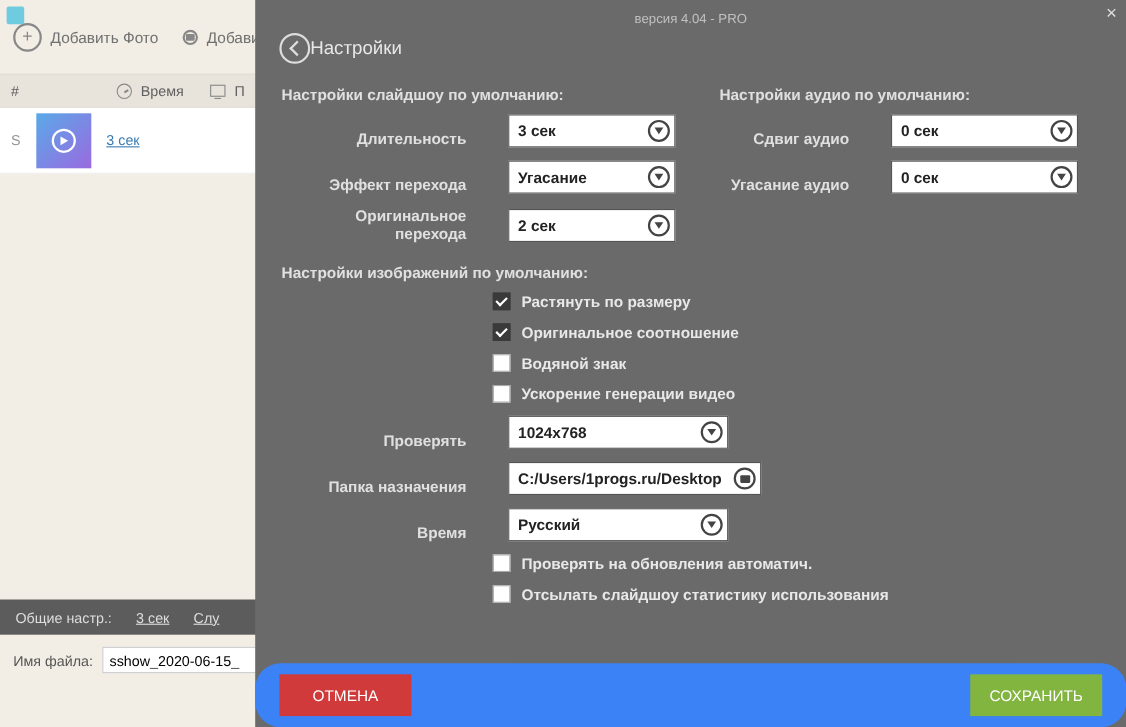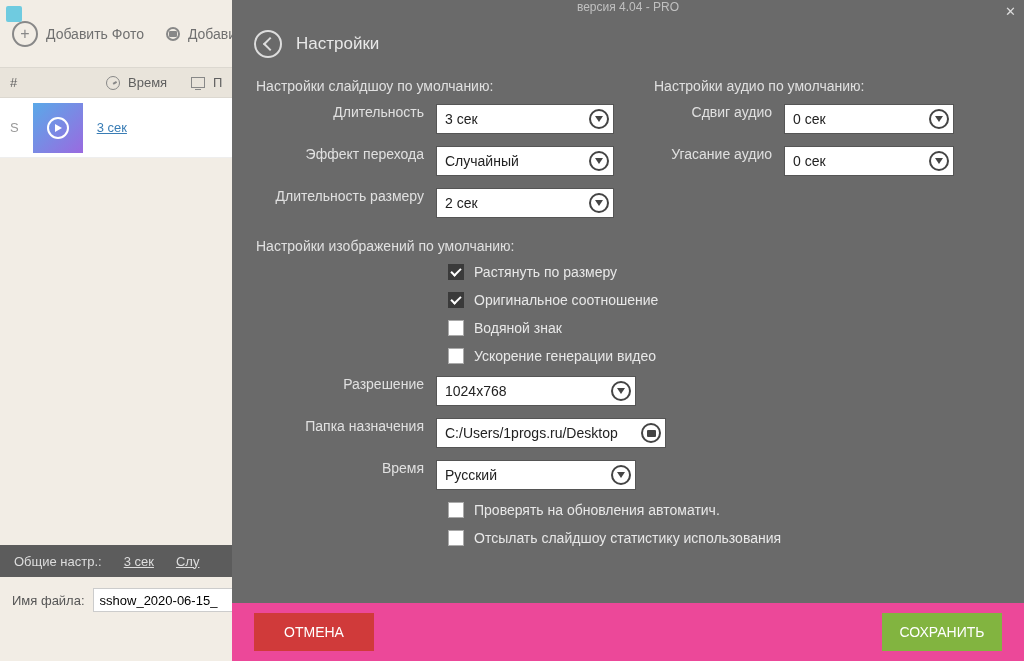--- a/index.html
+++ b/index.html
@@ -20,51 +20,51 @@
 .bg .row .thumb .play::after { content:""; border-left: 7px solid #fff; border-top: 4px solid transparent; border-bottom: 4px solid transparent; margin-left:2px; }
 .bg .row .link { color: #3a7db5; text-decoration: underline; font-size: 13px; }
 
 .bg .bottombar { position: absolute; bottom: 84px; left: 0; right: 0; height: 32px; background: #5c5c5c; color: #ddd; display:flex; align-items:center; padding: 0 14px; gap: 22px; font-size: 13px; }
 .bg .bottombar .lnk { color: #ddd; text-decoration: underline; }
 .bg .filerow { position: absolute; bottom: 44px; left: 0; right: 0; height: 34px; display:flex; align-items:center; padding-left: 12px; gap: 8px; font-size: 13px; color: #555; }
 .bg .filerow input { border:1px solid #ccc; height: 24px; padding: 0 6px; font-size: 13px; width: 170px; }
 
 
 .modal { position: absolute; top: 0; right: 0; bottom: 0; left: 232px; background: #6a6a6a; color: #e8e8e8; display:flex; flex-direction:column; }
-.modal .titlebar { height: 24px; display:flex; align-items:flex-start; justify-content:center; font-size: 12px; color: #c0c0c0; position: relative; }
+.modal .titlebar { height: 24px; display:flex; align-items:flex-end; justify-content:center; font-size: 12px; color: #c0c0c0; position: relative; }
 .modal .close { position: absolute; right: 8px; top: 4px; color: #ddd; cursor: pointer; font-size: 13px; }
 
-.modal .header { height: 40px; display:flex; align-items:center; padding: 0 22px; gap: 14px; font-size: 17px; }
+.modal .header { height: 40px; display:flex; align-items:center; padding: 0 22px; font-size: 17px; }
 .backcirc { width: 28px; height: 28px; border: 2px solid #ddd; border-radius: 50%; display:flex; align-items:center; justify-content:center; cursor:pointer; }
 .backcirc::after { content:""; width:8px; height:8px; border-left:2px solid #ddd; border-bottom:2px solid #ddd; transform: rotate(45deg); margin-left:3px; }
 
-.modal .body { flex: 1; padding: 6px 12px 0 24px; overflow: auto; font-size: 14px; }
+.modal .body { flex: 1; padding: 6px 12px 0 24px; overflow: auto; font-size: 14px; font-weight: bold; }
 .sectitle { color: #e0e0e0; margin: 8px 0 10px 0; font-size: 14px; }
 .twocol { display:flex; gap: 40px; }
 .col { flex: 1; }
 
-.frow { display:flex; align-items:flex-start; margin-bottom: 12px; }
+.frow { display:flex; align-items:flex-end; margin-bottom: 12px; gap: 26px; }
 .frow .lbl { width: 180px; text-align: right; padding-right: 12px; color: #e0e0e0; font-size: 14px; }
 .frow .lbl.wide { width: 180px; }
 .frow .lbl.aud { width: 130px; }
 
 .sel { flex: 1; max-width: 200px; height: 30px; background: #fff; color: #222; display:flex; align-items:center; padding: 0 8px; position: relative; border: 1px solid #555; }
 .sel.wide { max-width: 230px; }
 .sel.auw { max-width: 170px; }
 .sel .arrow { position:absolute; right:4px; top:50%; transform:translateY(-50%); width:20px; height:20px; border:2px solid #444; border-radius:50%; display:flex; align-items:center; justify-content:center; }
 .sel .arrow::after { content:""; border-left:4px solid transparent; border-right:4px solid transparent; border-top:6px solid #444; }
 .sel .foldericon { position:absolute; right:4px; top:50%; transform:translateY(-50%); width:20px; height:20px; border:2px solid #444; border-radius:50%; display:flex; align-items:center; justify-content:center; }
 .sel .foldericon::after { content:""; width:9px; height:7px; background:#444; border-radius:1px; }
 
 .chkrow { display:flex; align-items:flex-start; margin-bottom: 12px; padding-left: 192px; gap: 10px; }
 .chk { width: 16px; height: 16px; border: 1px solid #aaa; background: #fff; display:flex; align-items:center; justify-content:center; cursor:pointer; }
 .chk.on { background: #3a3a3a; border-color: #3a3a3a; }
 .chk.on::after { content:""; width:4px; height:8px; border-right:2px solid #fff; border-bottom:2px solid #fff; transform: rotate(45deg); margin-bottom:2px; }
 
-.modal .footer { height: 58px; background: #ec4899; display:flex; align-items:center; justify-content:space-between; padding: 0 22px; }
+.modal .footer { height: 58px; background: #3b82f6; display:flex; align-items:center; justify-content:space-between; padding: 0 22px; border-radius: 23px; }
 .btn { height: 38px; min-width: 120px; display:flex; align-items:center; justify-content:center; font-size: 14px; cursor:pointer; }
 .btn.cancel { background: #d03a3a; color:#fff; }
 .btn.save { background: #82b440; color:#fff; }
 
 .iconclock { width:14px; height:14px; border:1.5px solid #888; border-radius:50%; position:relative; display:inline-block; }
 .iconclock::after { content:""; position:absolute; left:50%; top:50%; width:4px; height:1.5px; background:#888; transform-origin:left; transform: rotate(-30deg); }
 .iconmon { width:14px; height:11px; border:1.5px solid #888; display:inline-block; position:relative; }
 .iconmon::after { content:""; position:absolute; left:3px; bottom:-3px; width:6px; height:1.5px; background:#888; }
 .iconimg { width:14px;height:14px;border:2px solid #888;border-radius:50%;display:inline-flex;align-items:center;justify-content:center;color:#888;font-size:12px;}
 </style>
@@ -130,26 +130,26 @@
         <div class="frow">
           <div class="lbl">Длительность</div>
           <div class="sel">
             <span>3 сек</span>
             <span class="arrow"></span>
           </div>
         </div>
         <div class="frow">
           <div class="lbl">Эффект перехода</div>
           <div class="sel">
-            <span>Случайный</span>
-            <span class="arrow"></span>
-          </div>
-        </div>
-        <div class="frow">
-          <div class="lbl">Длительность размеру</div>
+            <span>Угасание</span>
+            <span class="arrow"></span>
+          </div>
+        </div>
+        <div class="frow">
+          <div class="lbl">Оригинальное перехода</div>
           <div class="sel">
             <span>2 сек</span>
             <span class="arrow"></span>
           </div>
         </div>
       </div>
 
       <div class="col">
         <div class="sectitle">Настройки аудио по умолчанию:</div>
         <div class="frow">
@@ -182,21 +182,21 @@
     <div class="chkrow">
       <div class="chk"></div>
       <span>Водяной знак</span>
     </div>
     <div class="chkrow">
       <div class="chk"></div>
       <span>Ускорение генерации видео</span>
     </div>
 
     <div class="frow">
-      <div class="lbl wide">Разрешение</div>
+      <div class="lbl wide">Проверять</div>
       <div class="sel">
         <span>1024x768</span>
         <span class="arrow"></span>
       </div>
     </div>
     <div class="frow">
       <div class="lbl wide">Папка назначения</div>
       <div class="sel wide">
         <span>C:/Users/1progs.ru/Desktop</span>
         <span class="foldericon"></span>

